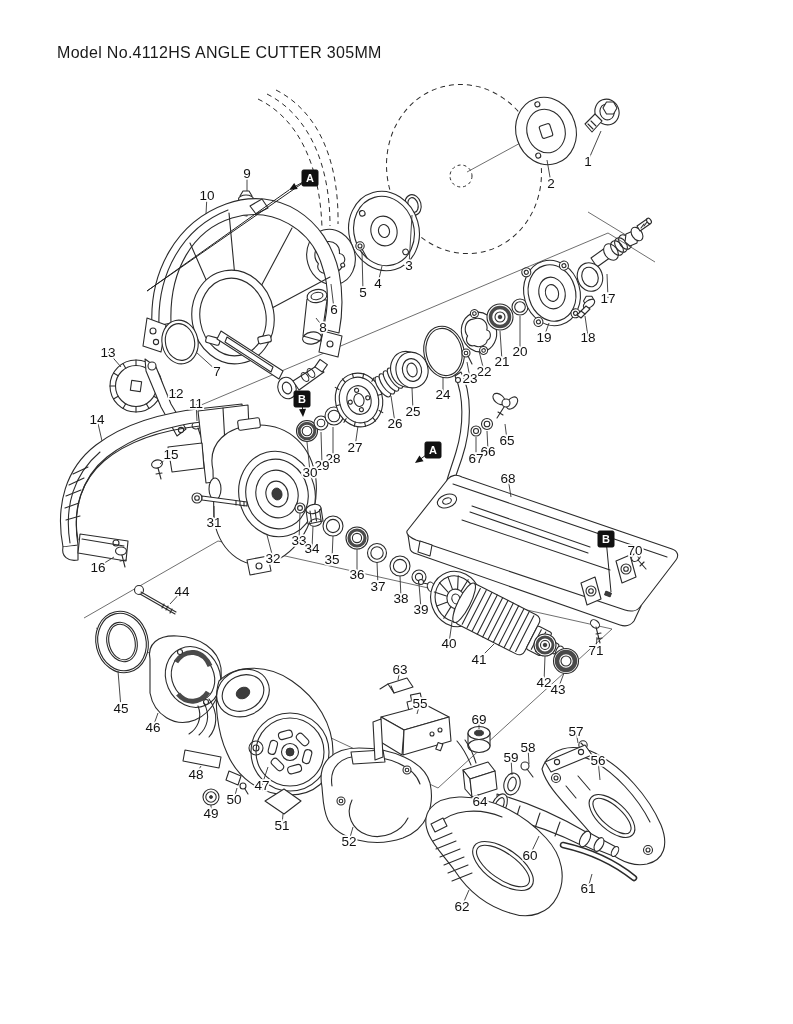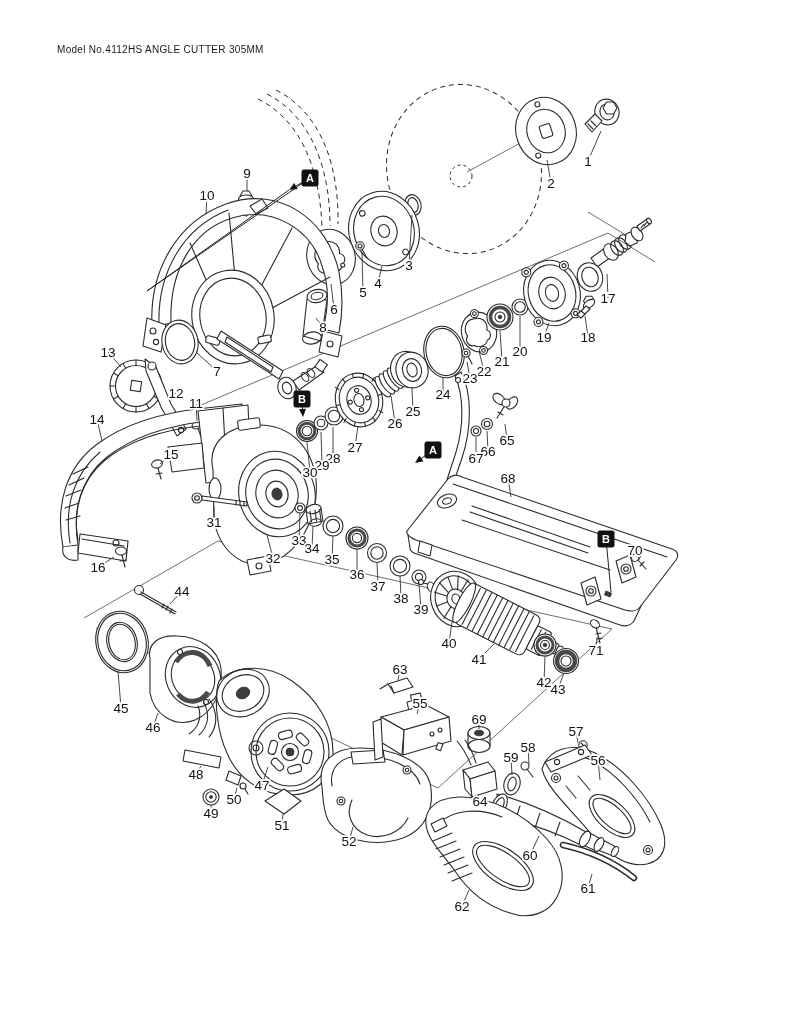--- a/index.html
+++ b/index.html
@@ -12,21 +12,21 @@
   .dk{fill:#3c3c3c;stroke:#2b2b2b;stroke-width:0.8;}
   .ring{fill:none;stroke:#4a4a4a;}
   .dash{stroke:#2b2b2b;stroke-width:1;fill:none;stroke-dasharray:5 4;}
   .dash2{stroke:#2b2b2b;stroke-width:1;fill:none;stroke-dasharray:3 3;}
   .lbl{font-size:13.5px;fill:#111;paint-order:stroke;stroke:#fff;stroke-width:3.5px;
        font-family:"Liberation Sans",sans-serif;}
   .leader{stroke:#333;stroke-width:0.9;}
   .mline{stroke:#222;stroke-width:1;}
   .mbox{fill:#111;stroke:#111;}
   .mtxt{font-size:11px;font-weight:bold;fill:#fff;font-family:"Liberation Sans",sans-serif;}
-  #title{position:absolute;left:57px;top:44px;font-size:10px;color:#1a1a1a;
+  #title{position:absolute;left:57px;top:44px;font-size:16px;color:#1a1a1a;
          letter-spacing:0.3px;white-space:nowrap;}
 </style>
 </head>
 <body>
 
 <div id="page">
   <div id="title">Model No.4112HS ANGLE CUTTER 305MM</div>
 
   <svg width="793" height="1024" viewBox="0 0 793 1024">
 

